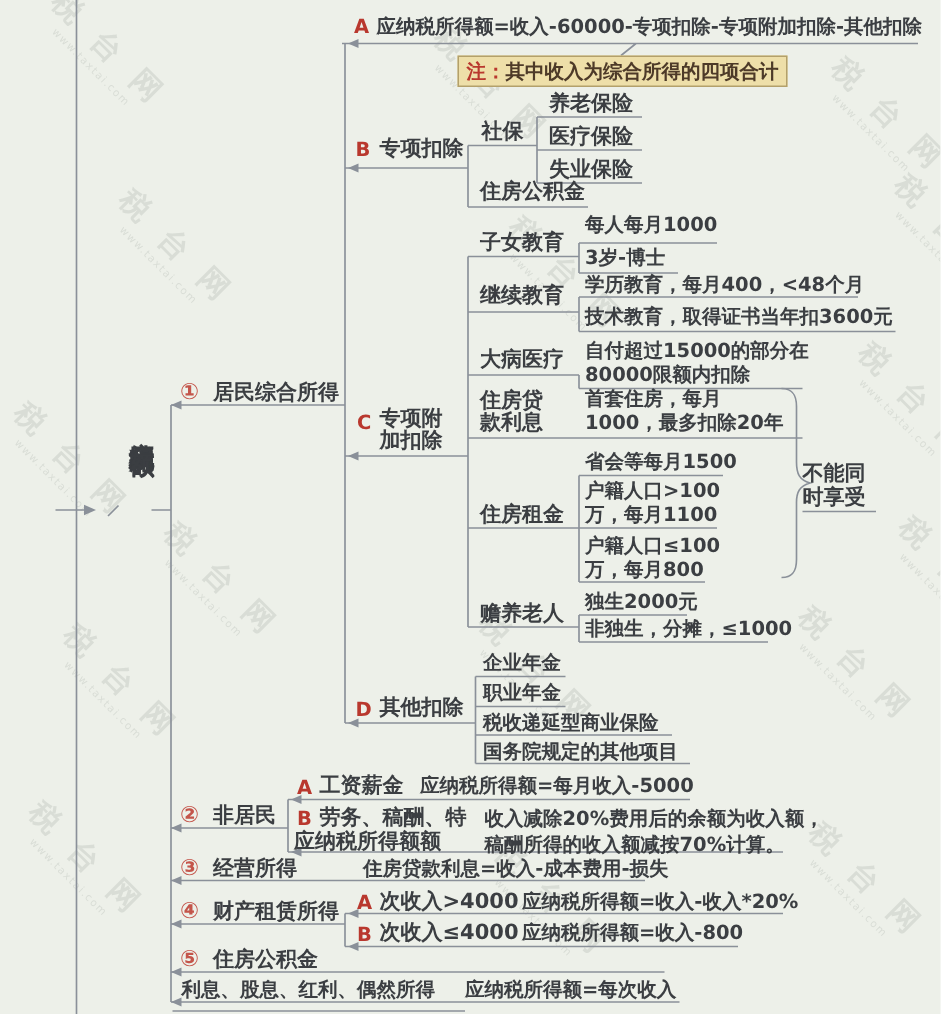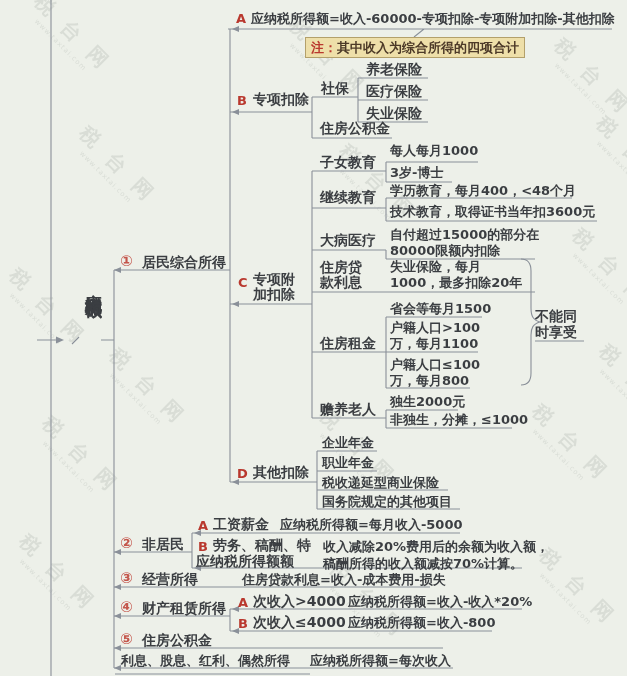--- a/index.html
+++ b/index.html
@@ -180,21 +180,21 @@
 
   <div class="t" style="left:320px;top:190px">继续教育</div>
   <div class="t f" style="left:390px;top:184px">学历教育，每月400，&lt;48个月</div>
   <div class="t f" style="left:390px;top:205px">技术教育，取得证书当年扣3600元</div>
 
   <div class="t" style="left:320px;top:233px">大病医疗</div>
   <div class="t f pre lh16" style="left:390px;top:227px">自付超过15000的部分在
 80000限额内扣除</div>
 
   <div class="t wrap" style="left:320px;top:260px">住房贷款利息</div>
-  <div class="t f pre lh16" style="left:390px;top:259px">失业保险，每月
+  <div class="t f pre lh16" style="left:390px;top:259px">首套住房，每月
 1000，最多扣除20年</div>
 
   <div class="t" style="left:320px;top:336px">住房租金</div>
   <div class="t f" style="left:390px;top:302px">省会等每月1500</div>
   <div class="t f pre lh16" style="left:390px;top:320px">户籍人口&gt;100
 万，每月1100</div>
   <div class="t f pre lh16" style="left:390px;top:357px">户籍人口≤100
 万，每月800</div>
 
   <div class="t" style="left:320px;top:402px">赡养老人</div>

